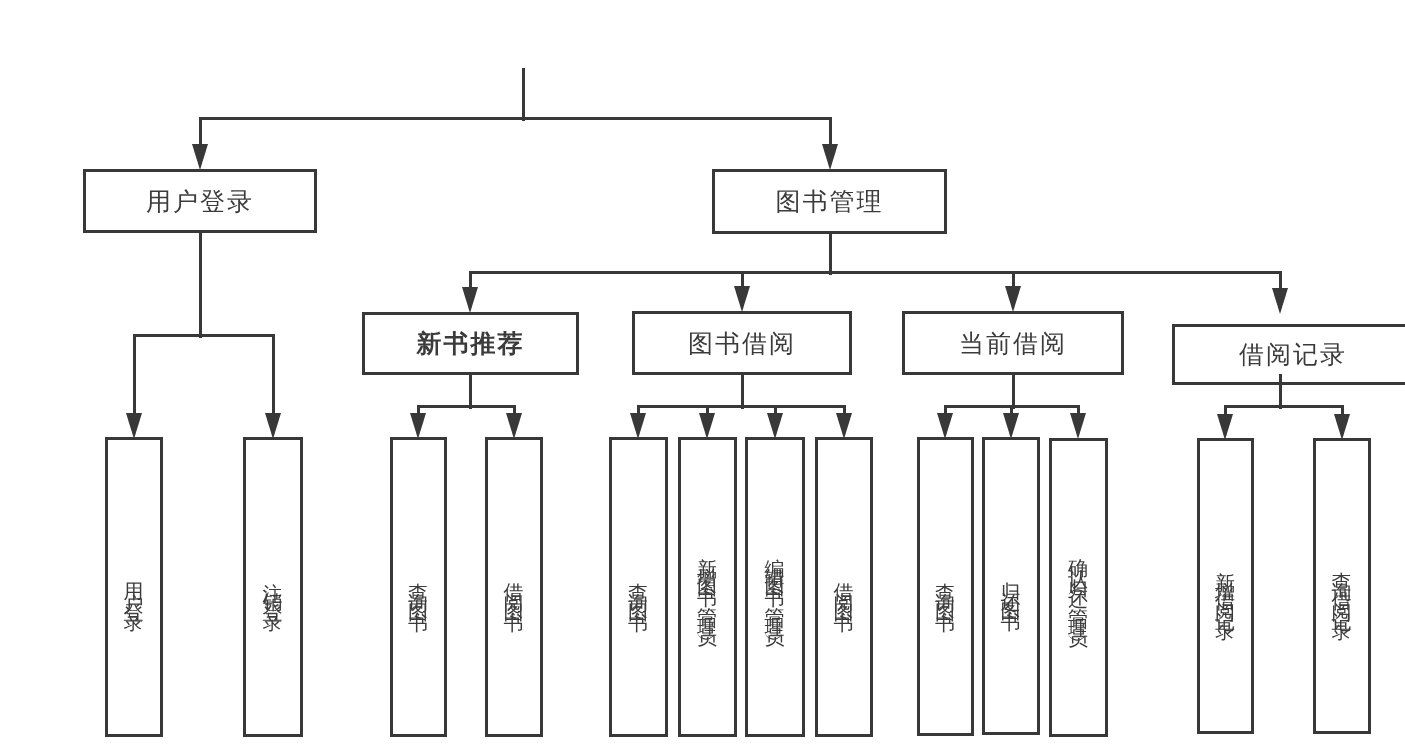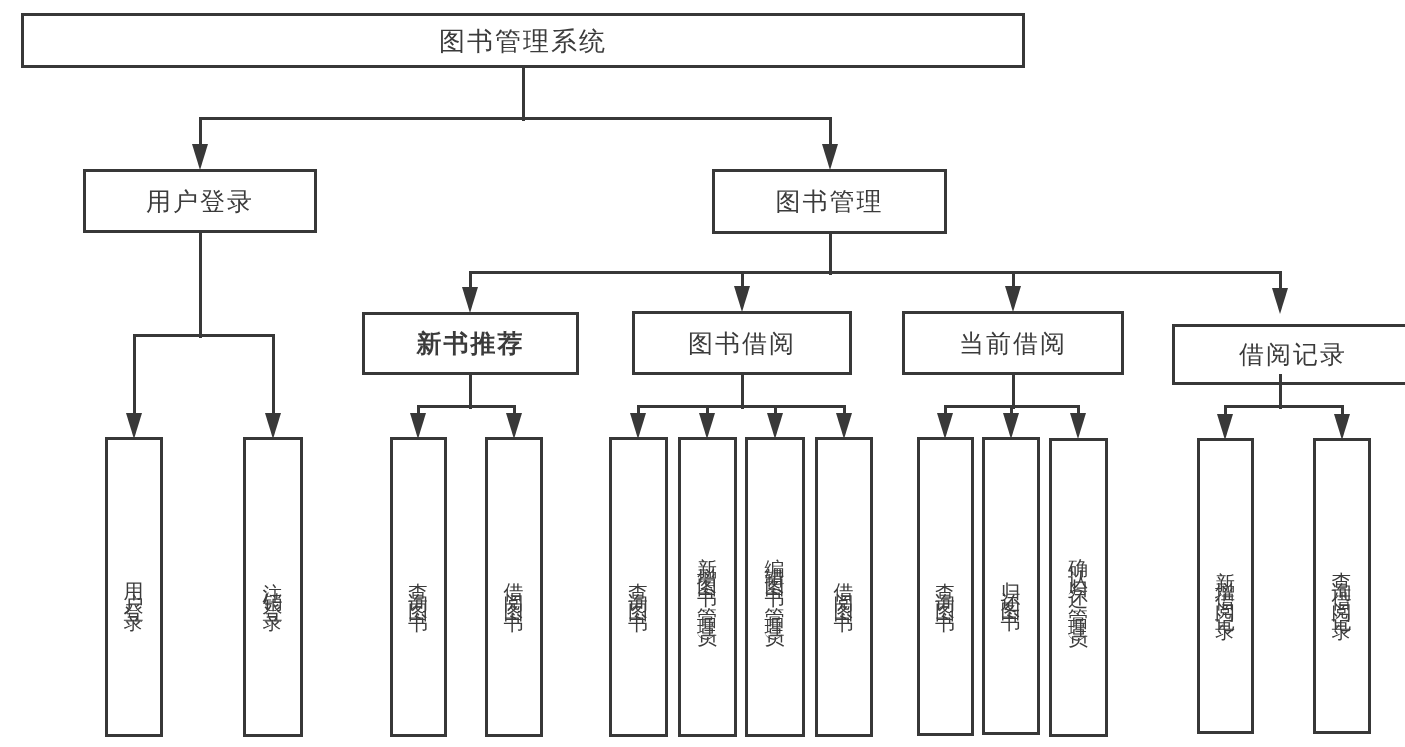--- a/index.html
+++ b/index.html
@@ -54,23 +54,20 @@
     letter-spacing:0.5px;
     color:var(--wm);
     z-index:10;
     white-space:nowrap;
   }
 </style>
 </head>
 <body>
 
 <div class="canvas">
-<div class="box h root" style="left: 21px; top: 13px; width: 1004px; height: 55px;">
-      <span>图书管理系统</span>
-    </div>
     <div class="box h" style="left: 83px; top: 169px; width: 234px; height: 64px;">
       <span>用户登录</span>
     </div>
     <div class="box h" style="left: 712px; top: 169px; width: 235px; height: 65px;">
       <span>图书管理</span>
     </div>
     <div class="box h" style="left: 362px; top: 312px; width: 217px; height: 63px; font-weight: bold;">
       <span>新书推荐</span>
     </div>
     <div class="box h" style="left: 902px; top: 311px; width: 222px; height: 64px;">

